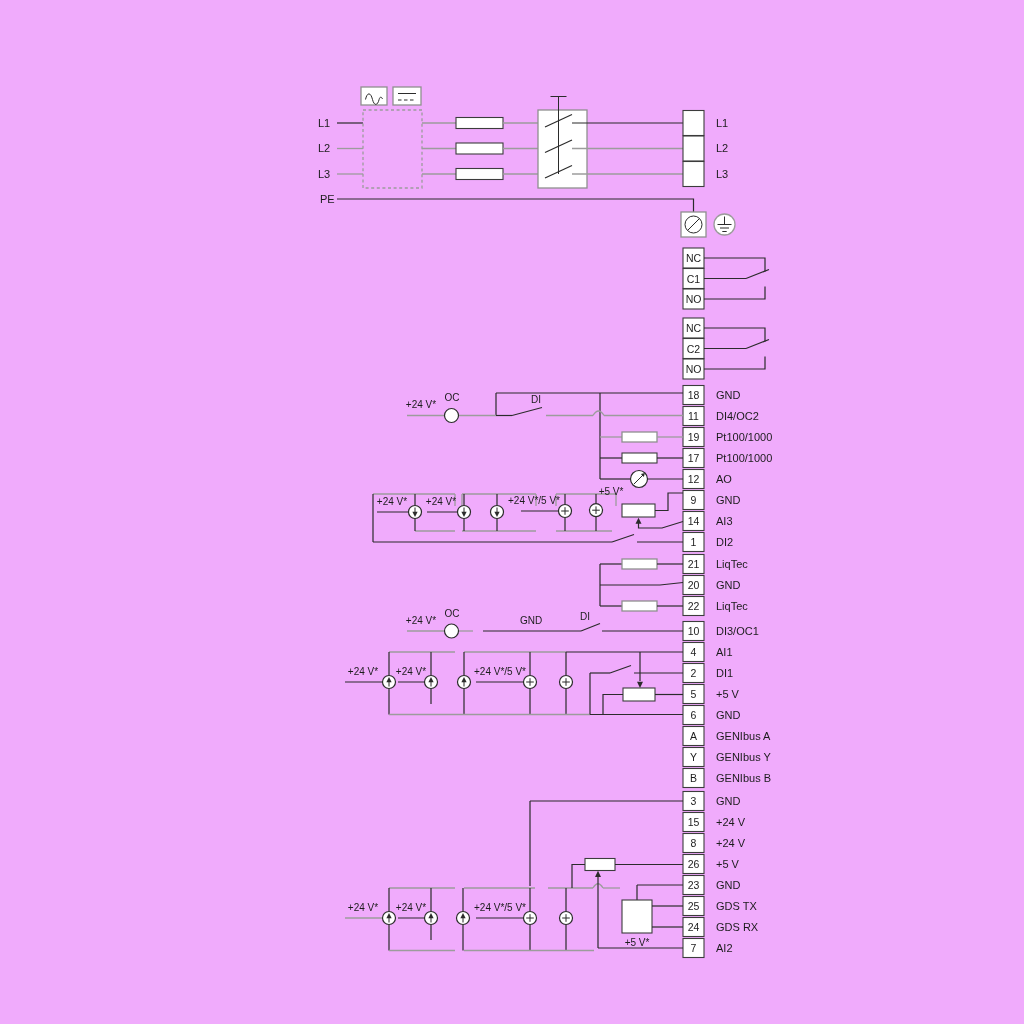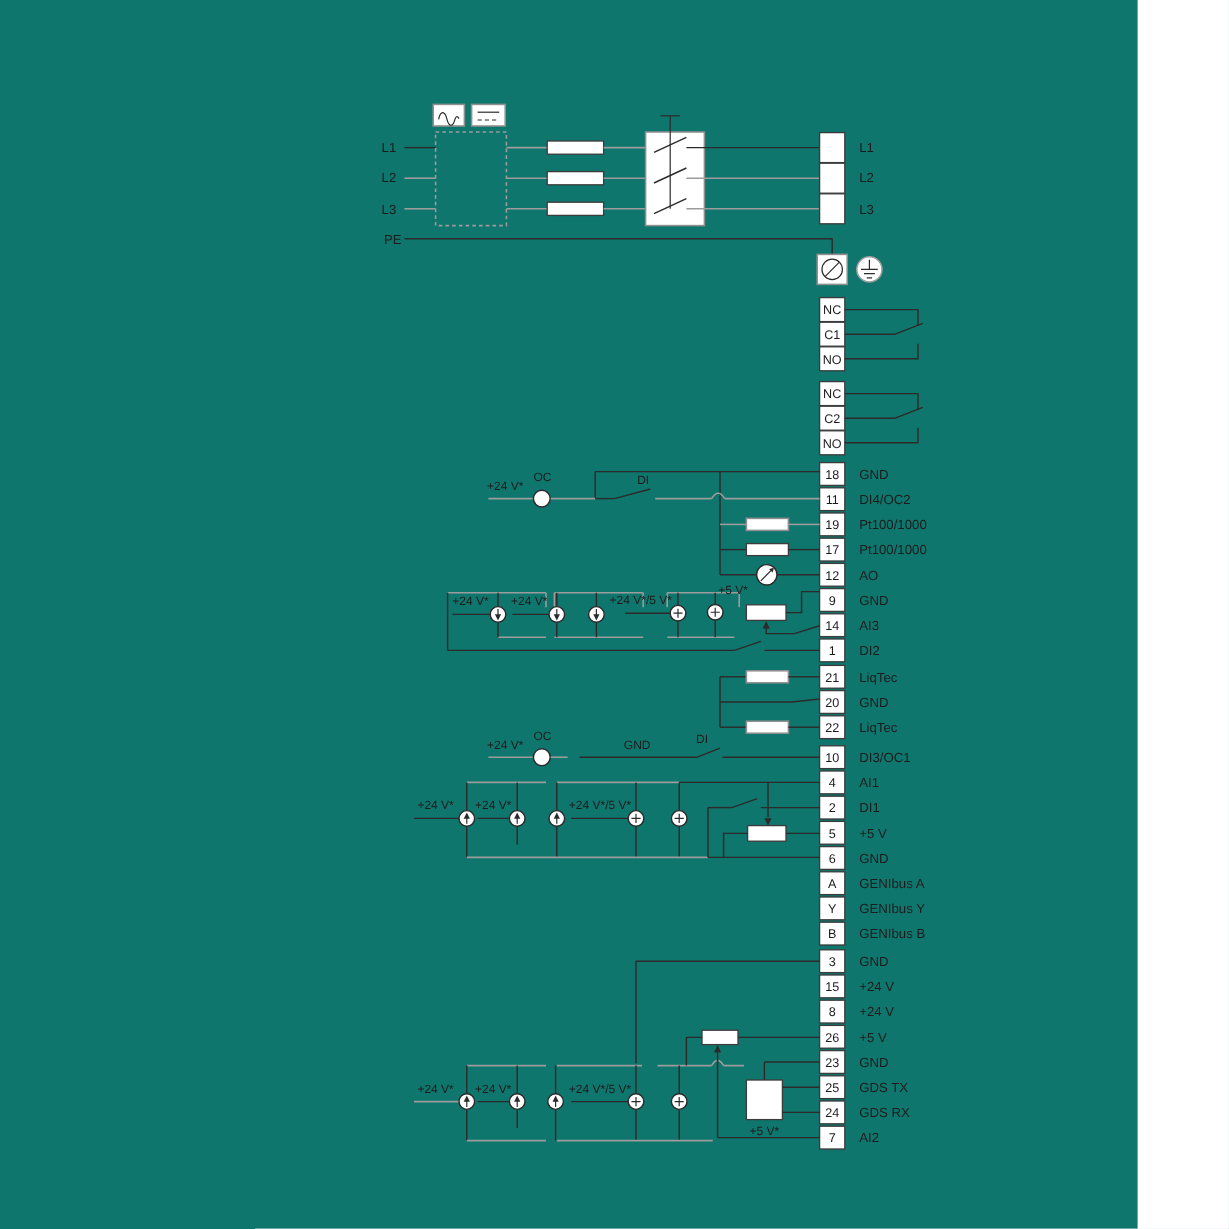--- a/index.html
+++ b/index.html
@@ -1,16 +1,16 @@
 <!DOCTYPE html>
 <html><head>
 <meta charset="utf-8">
 <style>
   html,body{margin:0;padding:0;background:#ffffff;}
-  .stage{position:relative;width:948px;height:1024px;background:#0f766e;overflow:hidden;}
+  .stage{position:relative;width:1024px;height:1024px;background:#f0abfc;overflow:hidden;}
   svg text{font-family:"Liberation Sans","DejaVu Sans",sans-serif;fill:#1c1c1c;}
   .t11{font-size:11px;}
   .t10{font-size:10px;}
   .num{font-size:10.5px;text-anchor:middle;}
   .lbl{font-size:11px;text-anchor:start;}
   .mid{text-anchor:middle;}
   .k{stroke:#2b2b2b;stroke-width:1.2;fill:none;}
   .g{stroke:#9c9c9c;stroke-width:1.3;fill:none;}
   .thin{stroke-width:1;}
   .cell{fill:#ffffff;stroke:#3c3c3c;stroke-width:1.1;}

